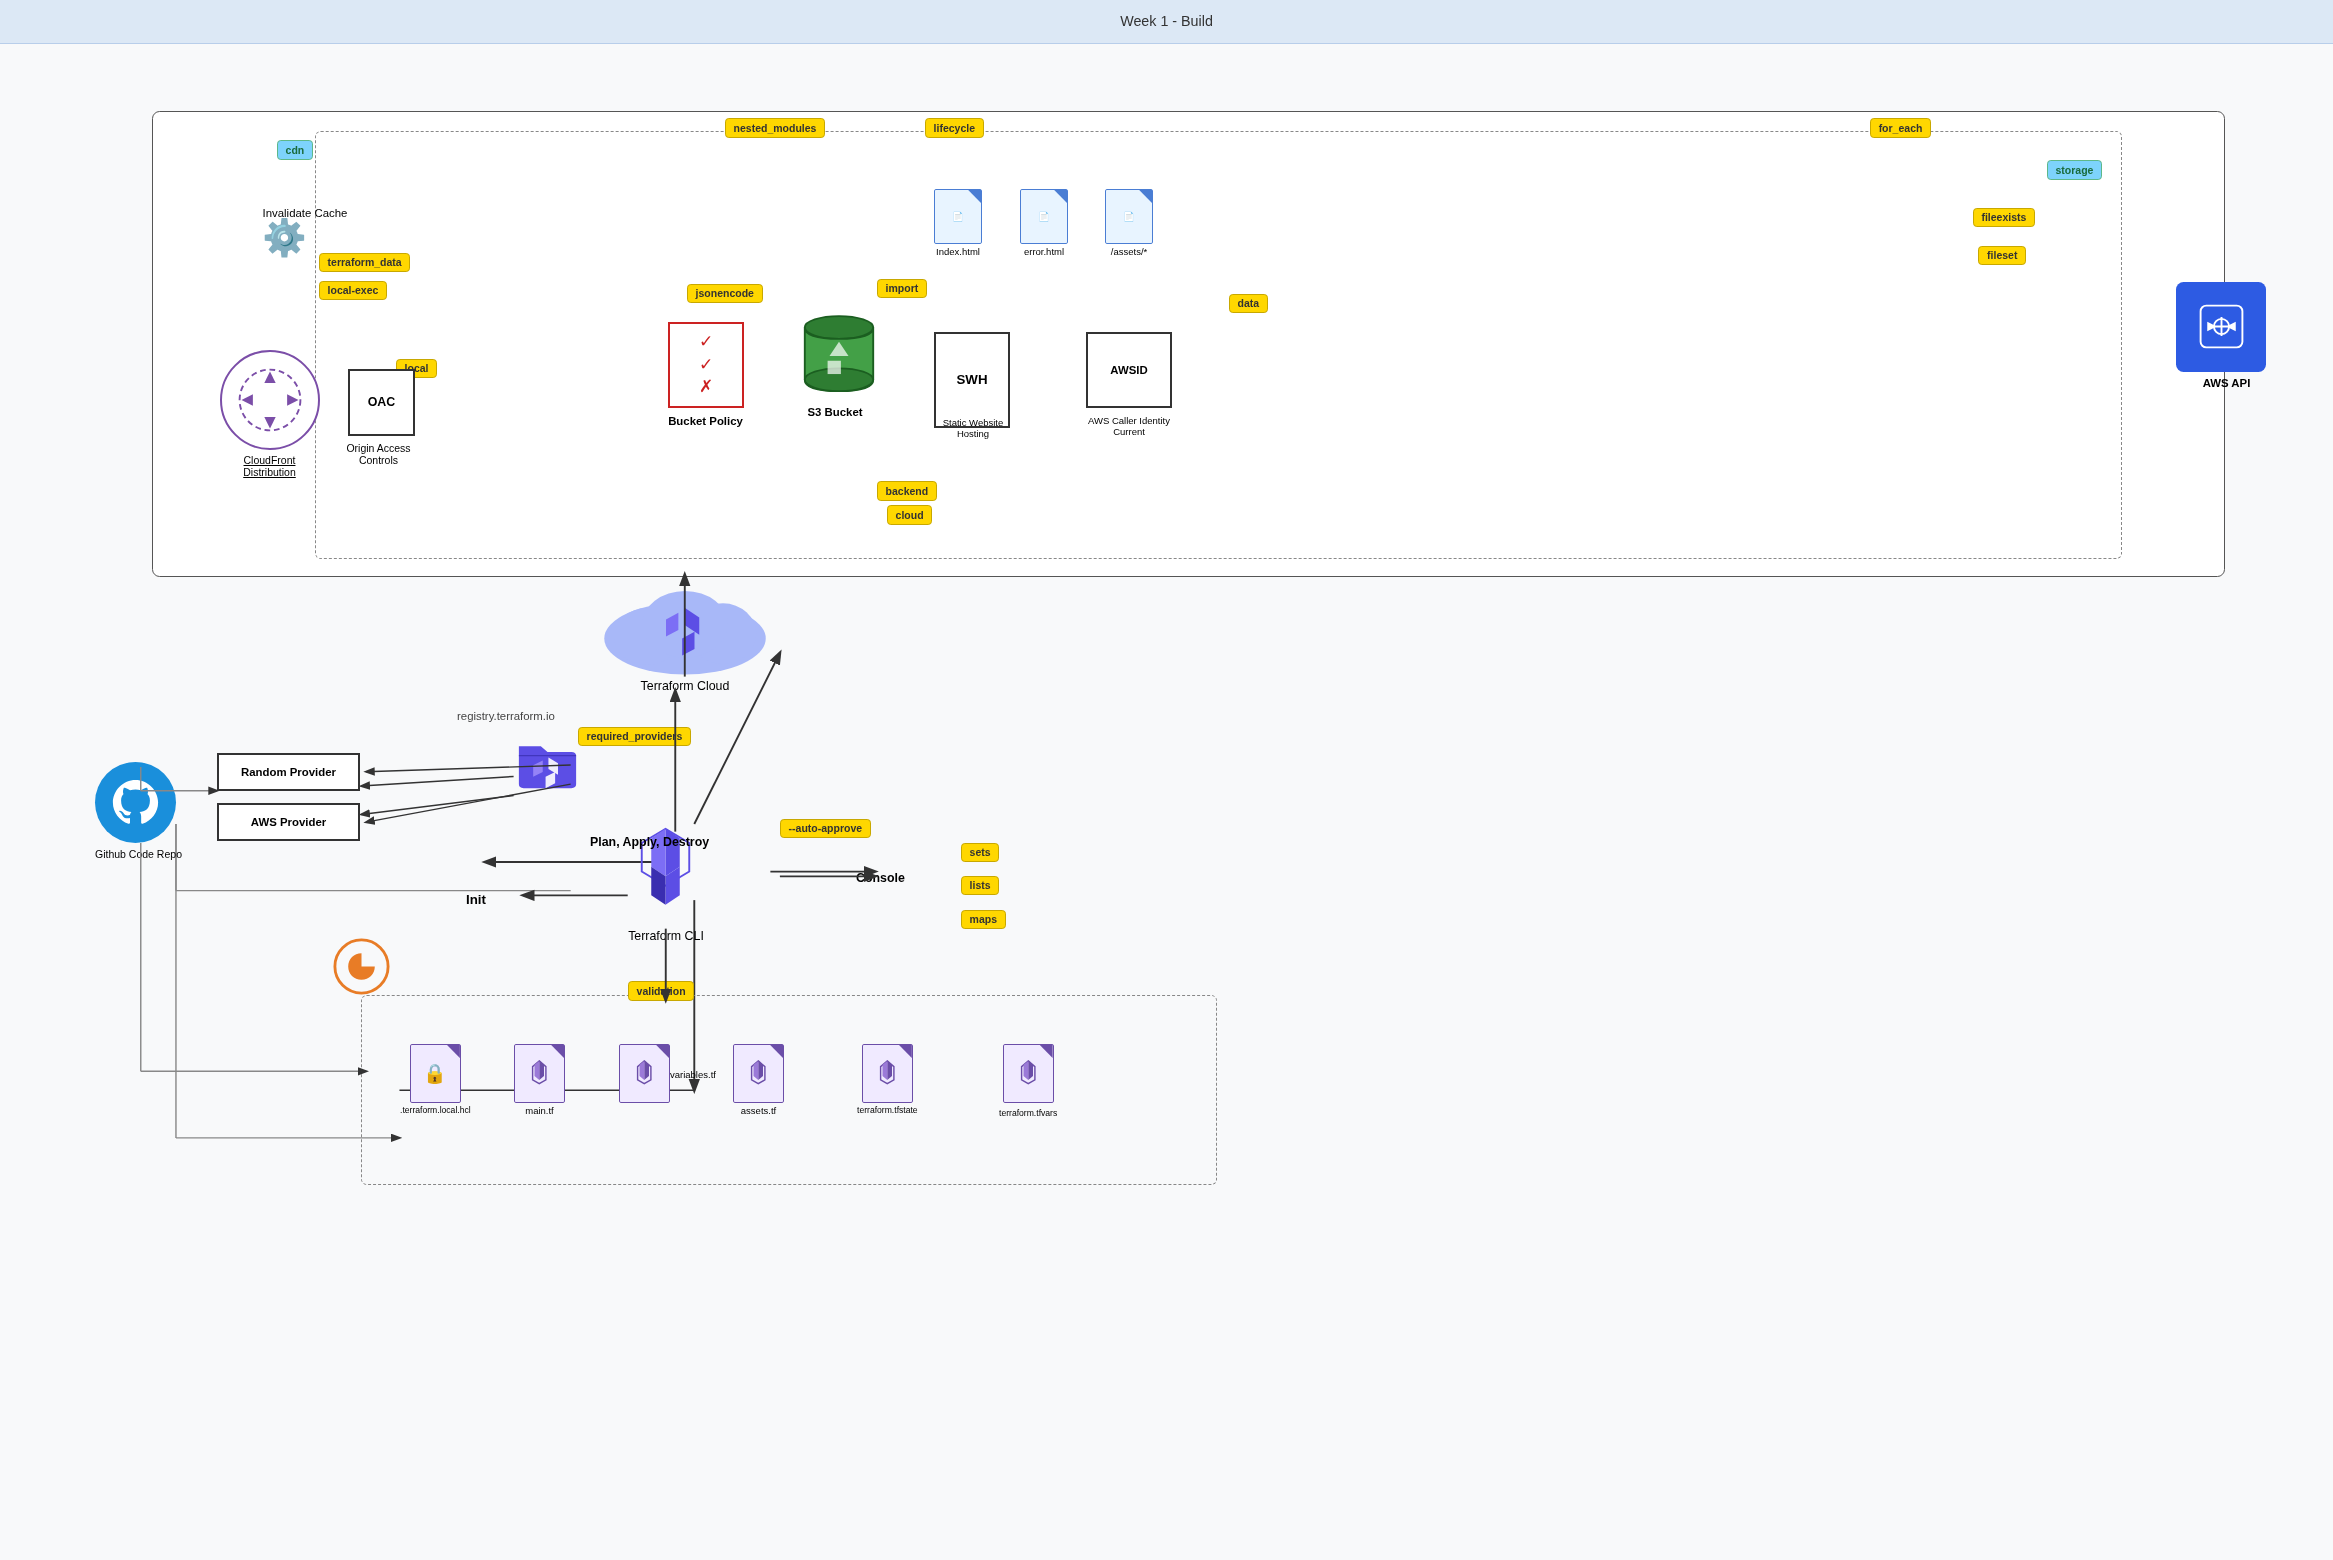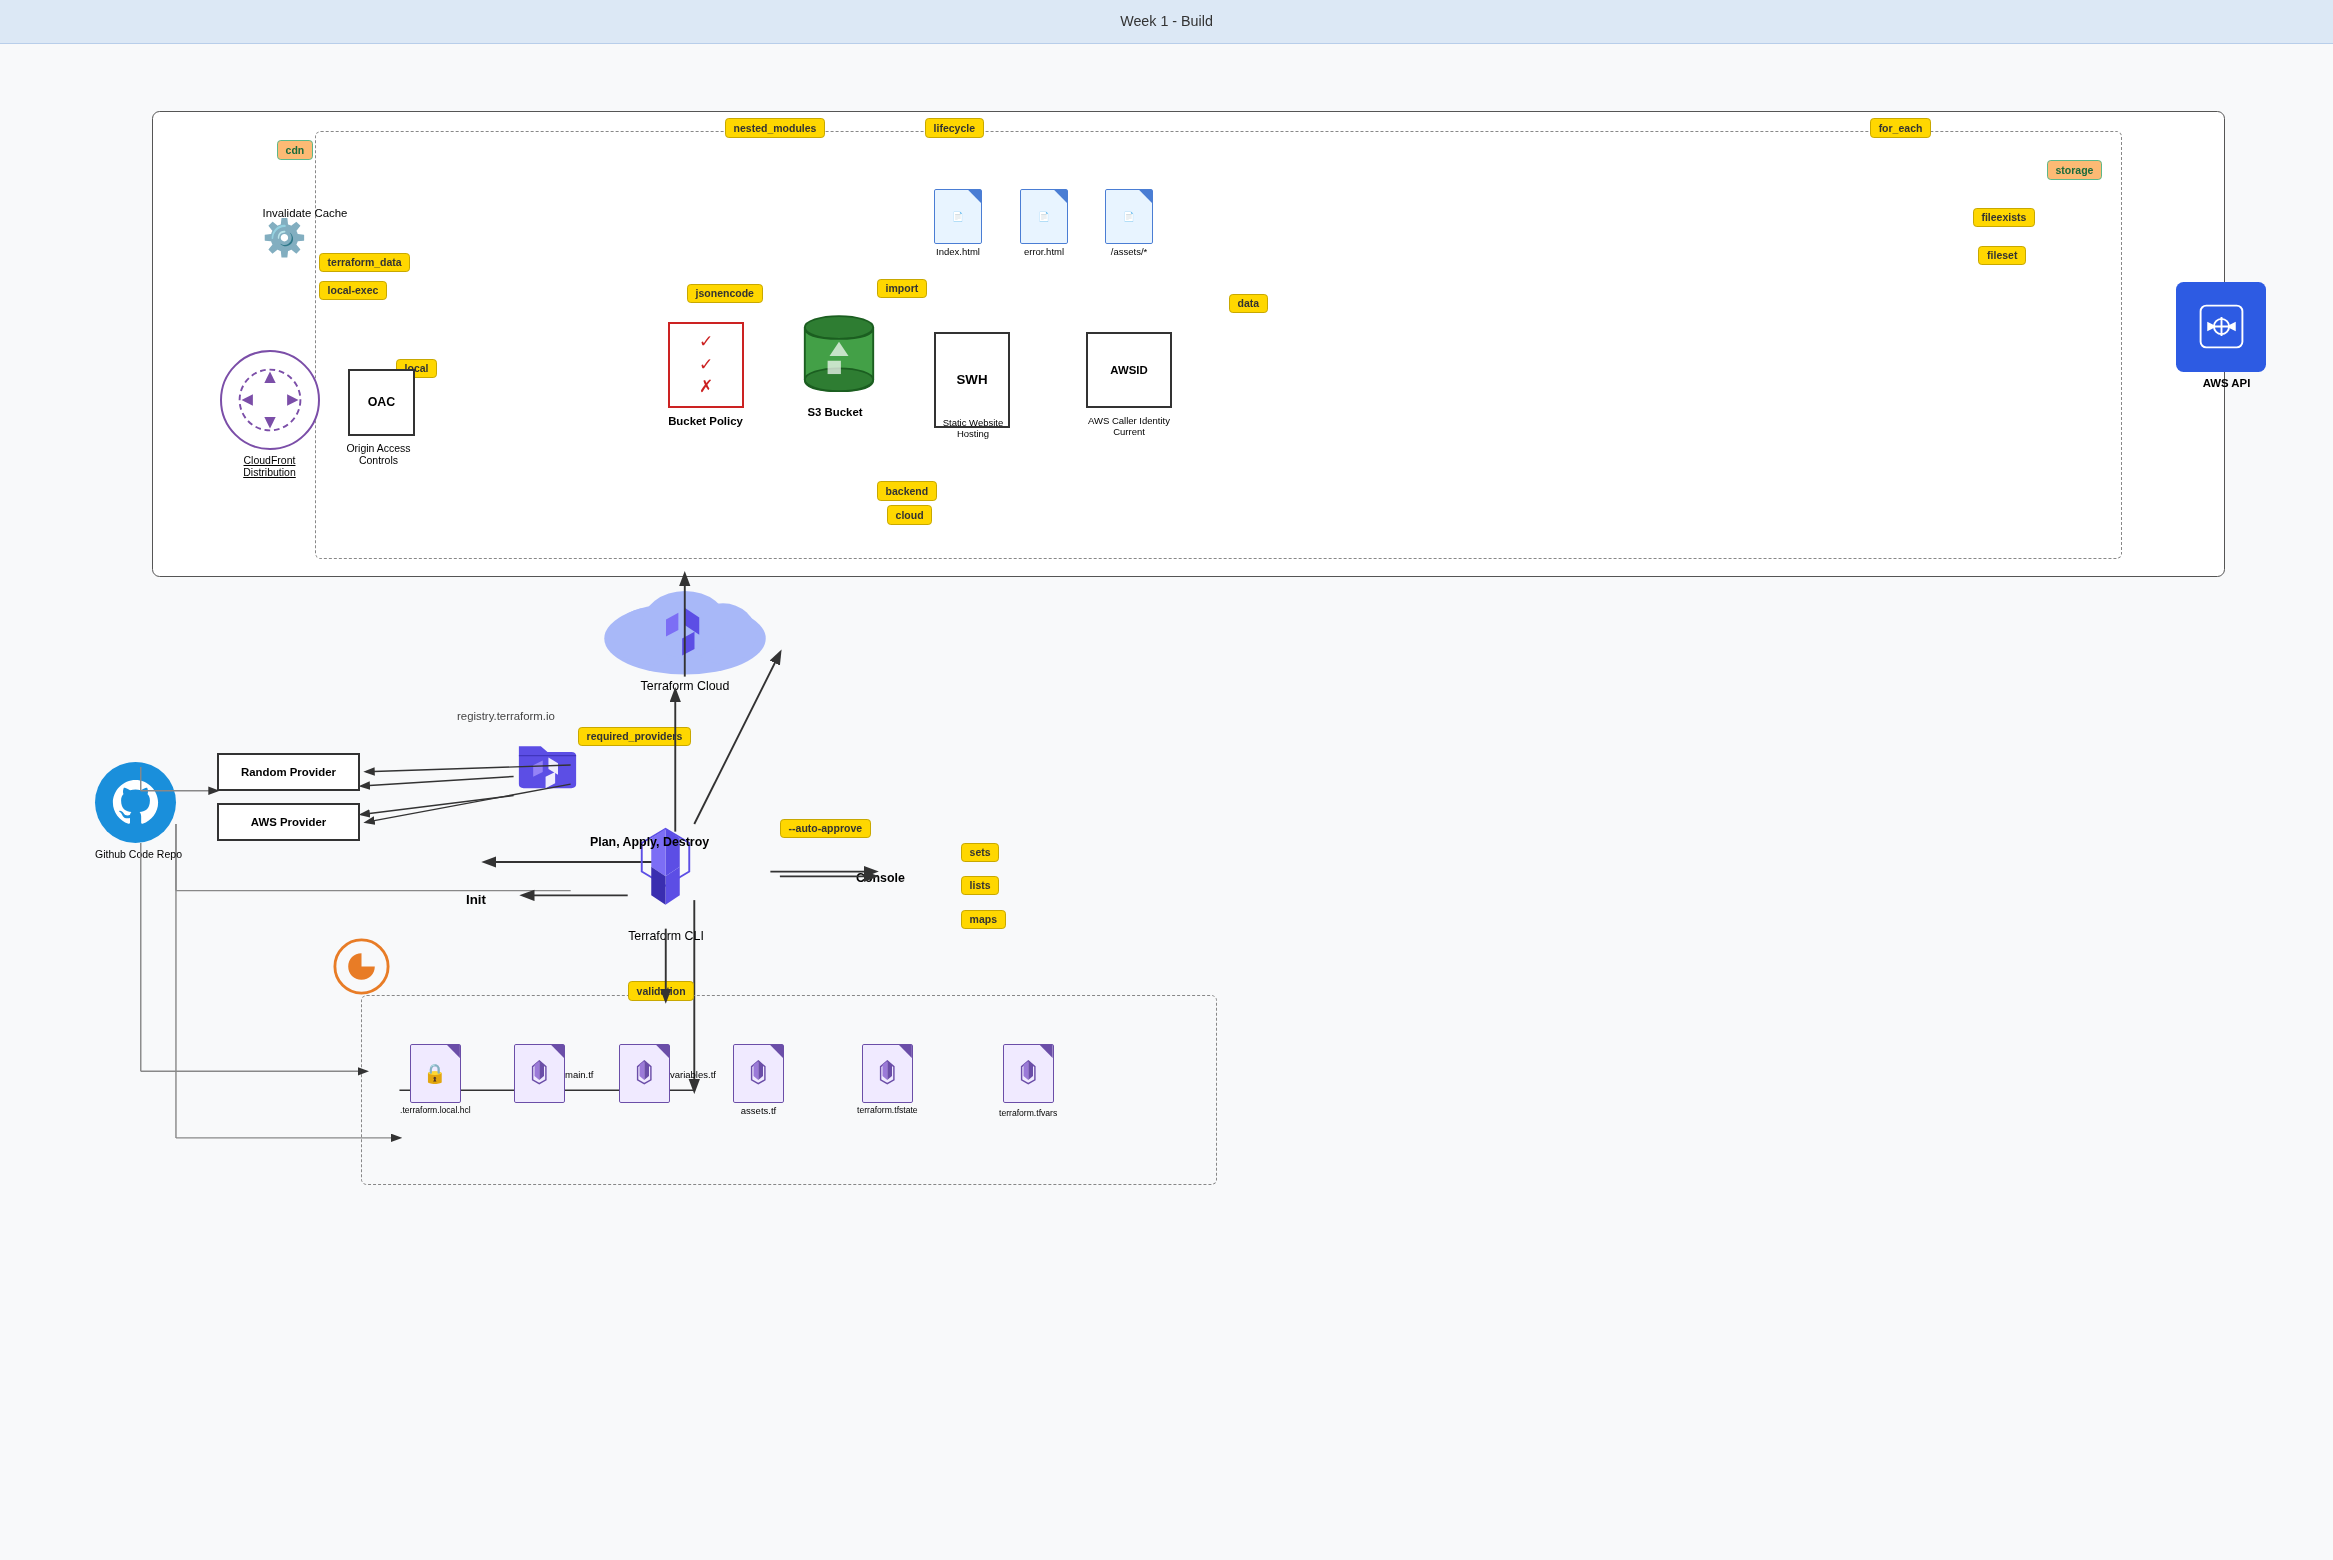--- a/index.html
+++ b/index.html
@@ -32,21 +32,21 @@
       border-radius: 3.8px;
       padding: 2.9px 7.6px;
       font-size: 10.5px;
       font-weight: bold;
       color: #333;
       white-space: nowrap;
     }
     
     .badge-teal {
       position: absolute;
-      background: #fdba74;
+      background: #7dd3fc;
       border: 1.4px solid #5db88a;
       border-radius: 3.8px;
       padding: 2.9px 7.6px;
       font-size: 10.5px;
       font-weight: bold;
       color: #1a6b3c;
       white-space: nowrap;
     }
     
     .connectors {
@@ -335,21 +335,21 @@
     <div class="badge" style="position:absolute; top:-14.3px; left:266px;">validation</div>
 
     <div style="position:absolute; top:48px; left:38px; display:flex; flex-direction:column; align-items:center;">
       <div style="width:51px; height:59px; background:#f0eaff; border:1.9px solid #6b4ea8; border-radius:1.9px; position:relative; display:flex; align-items:center; justify-content:center;">
         <span style="font-size:19px;">🔒</span>
         <div style="position:absolute;top:0;right:0;width:13.3px;height:13.3px;background:#6b4ea8;clip-path:polygon(0 0,100% 0,100% 100%);"></div>
       </div>
       <span style="font-size:8.6px; margin-top:2.9px; text-align:center; max-width:76px;">.terraform.local.hcl</span>
     </div>
 
-    <div style="position:absolute; top:48px; left:152px; display:flex; flex-direction:row; align-items:center;">
+    <div style="position:absolute; top:48px; left:152px; display:flex; flex-direction:column; align-items:center;">
       <div style="width:51px; height:59px; background:#f0eaff; border:1.9px solid #6b4ea8; border-radius:1.9px; position:relative; display:flex; align-items:center; justify-content:center;">
         <svg width="28.5" height="28.5" viewBox="0 0 30 30">
             <polygon points="15,2 22,8 22,22 15,26 8,22 8,8" fill="none" stroke="#6b4ea8" stroke-width="1.5"></polygon>
             <polygon points="15,2 20,6 20,18 15,22" fill="#6b4ea8"></polygon>
             <polygon points="10,6 15,2 15,22 10,18" fill="#9b7ad8"></polygon>
           </svg>
         <div style="position:absolute;top:0;right:0;width:13.3px;height:13.3px;background:#6b4ea8;clip-path:polygon(0 0,100% 0,100% 100%);"></div>
       </div>
       <span style="font-size:9.5px; margin-top:2.9px; text-align:center;">main.tf</span>
     </div>

